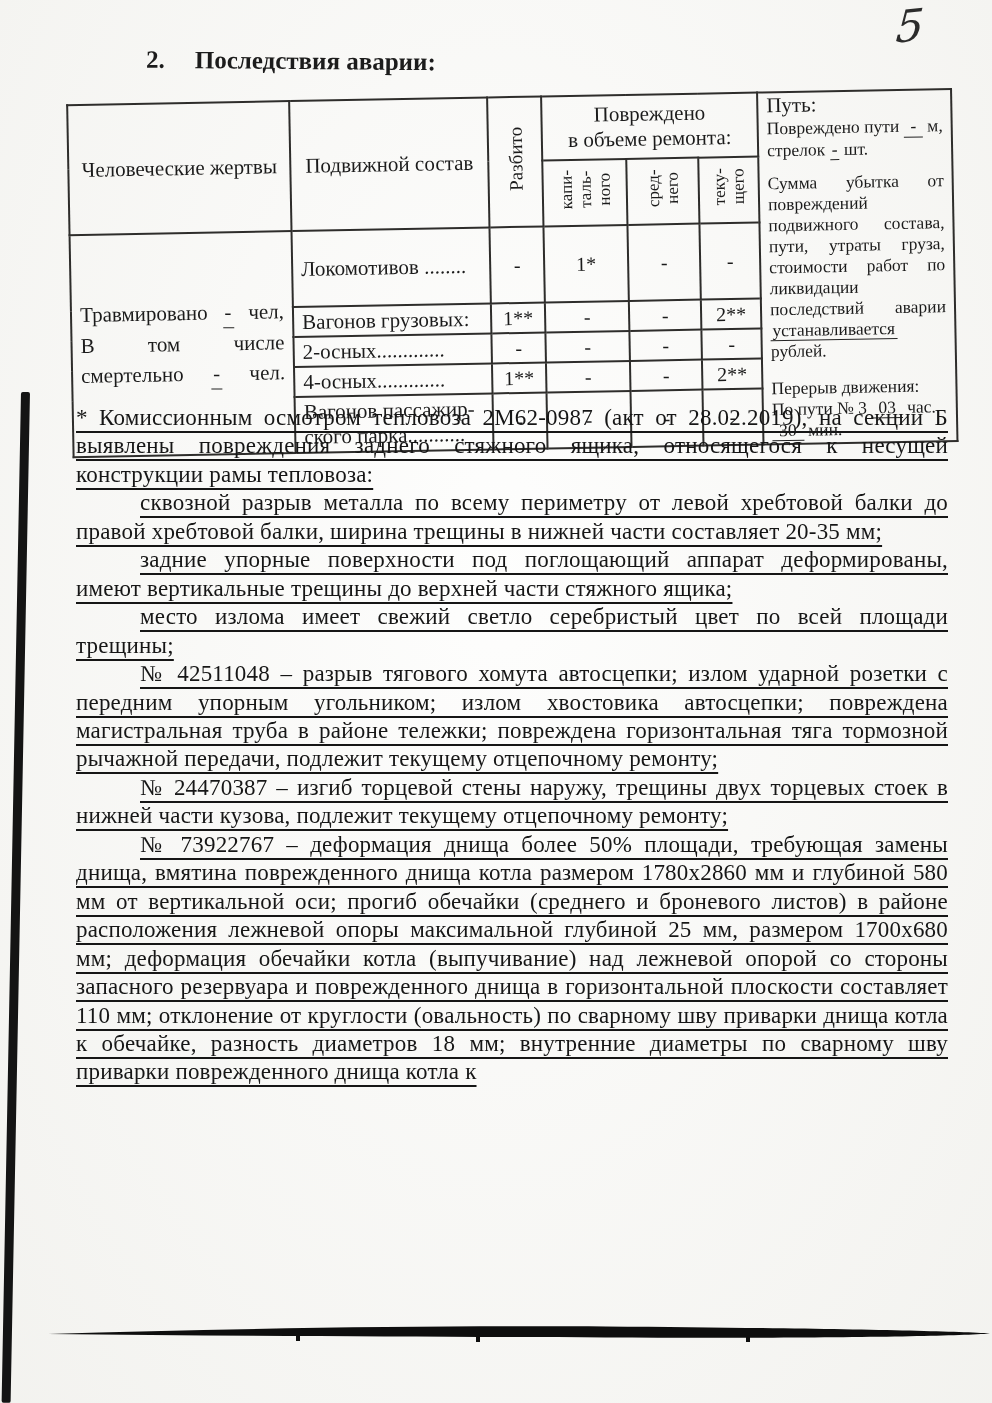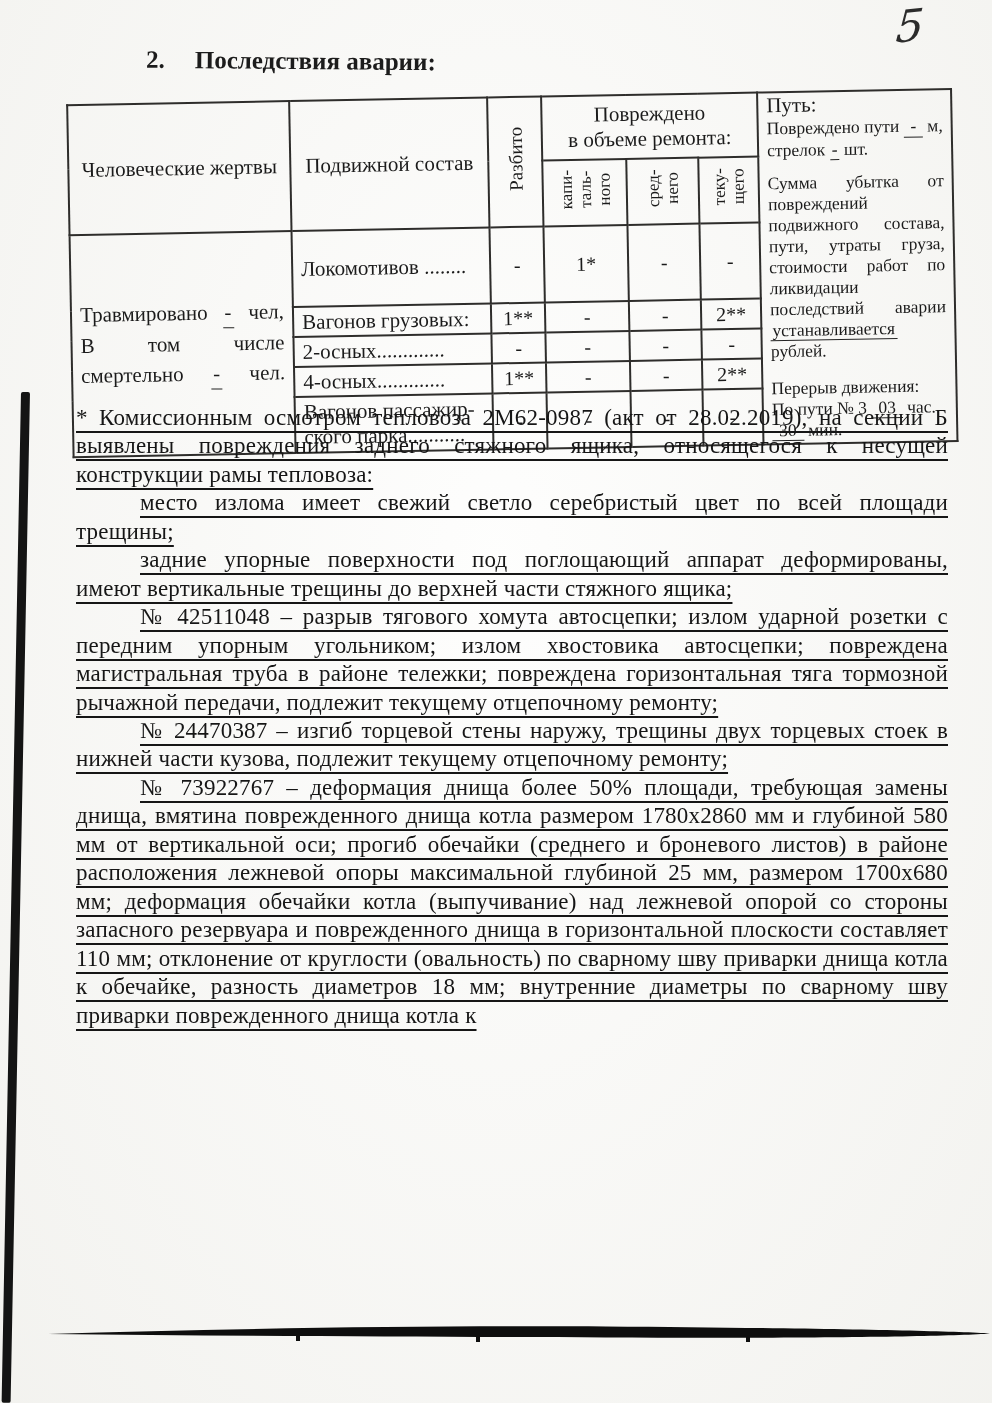--- a/index.html
+++ b/index.html
@@ -204,22 +204,23 @@
         <td class="num">-</td>
         <td class="num">-</td>
         <td class="num">-</td>
       </tr>
     </tbody>
       </table>
   </div>
 
   <div class="bodytext">
     <p>* Комиссионным осмотром тепловоза 2М62-0987 (акт от 28.02.2019), на секции Б выявлены повреждения заднего стяжного ящика, относящегося к несущей конструкции рамы тепловоза:</p>
+    <p class="ind">сквозной разрыв металла по всему периметру от левой хребтовой балки до правой хребтовой балки, ширина трещины в нижней части составляет 20-35 мм;</p>
+    <p class="ind">задние упорные поверхности под поглощающий аппарат деформированы, имеют вертикальные трещины до верхней части стяжного ящика;</p>
     <p class="ind">место излома имеет свежий светло серебристый цвет по всей площади трещины;</p>
-    <p class="ind">задние упорные поверхности под поглощающий аппарат деформированы, имеют вертикальные трещины до верхней части стяжного ящика;</p>
     <p class="ind">№ 42511048 – разрыв тягового хомута автосцепки; излом ударной розетки с передним упорным угольником; излом хвостовика автосцепки; повреждена магистральная труба в районе тележки; повреждена горизонтальная тяга тормозной рычажной передачи, подлежит текущему отцепочному ремонту;</p>
     <p class="ind">№ 24470387 – изгиб торцевой стены наружу, трещины двух торцевых стоек в нижней части кузова, подлежит текущему отцепочному ремонту;</p>
     <p class="ind">№ 73922767 – деформация днища более 50% площади, требующая замены днища, вмятина поврежденного днища котла размером 1780х2860 мм и глубиной 580 мм от вертикальной оси; прогиб обечайки (среднего и броневого листов) в районе расположения лежневой опоры максимальной глубиной 25 мм, размером 1700х680 мм; деформация обечайки котла (выпучивание) над лежневой опорой со стороны запасного резервуара и поврежденного днища в горизонтальной плоскости составляет 110 мм; отклонение от круглости (овальность) по сварному шву приварки днища котла к обечайке, разность диаметров 18 мм; внутренние диаметры по сварному шву приварки поврежденного днища котла к</p>
   </div>
 
   <div class="leftbar"></div>
 
   <svg class="bottombar" viewBox="0 0 946 24">
     <path d="M2,12 C190,6 400,3.5 560,4.5 C760,6 905,9 944,11.5 C905,14.5 760,16.5 560,15.5 C400,14.8 190,14 2,12 Z" fill="#0e0e0e"></path>
     <rect x="250" y="13" width="4" height="6" fill="#0e0e0e"></rect>

